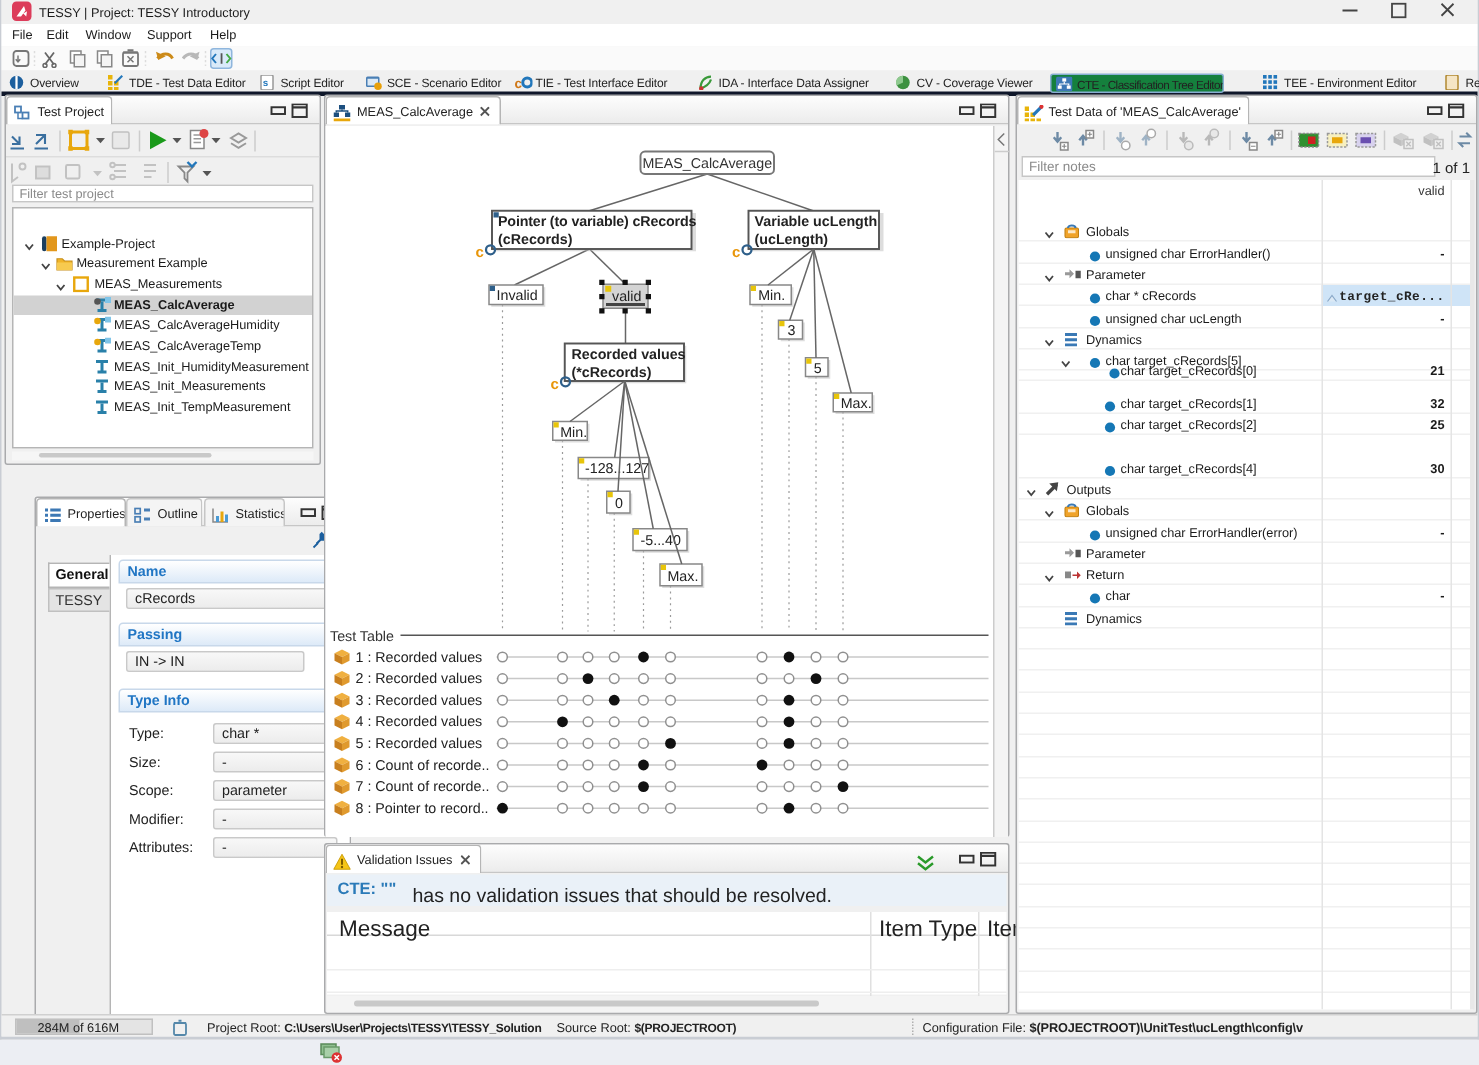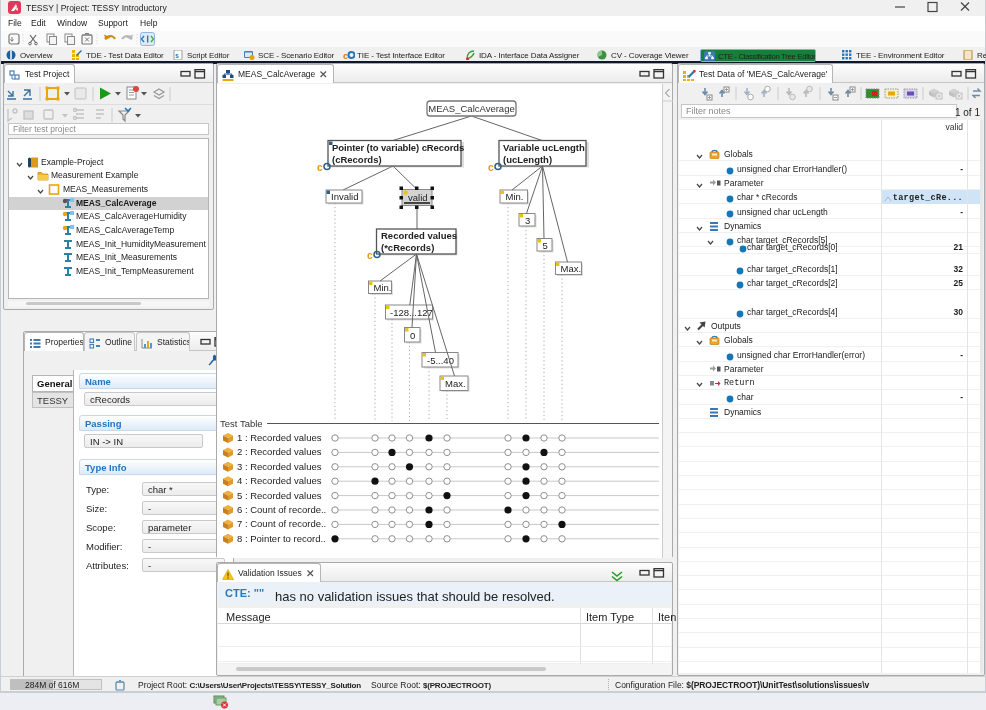--- a/index.html
+++ b/index.html
@@ -708,21 +708,21 @@
           <rect x="13" y="2.5" width="9" height="4.5" fill="none" stroke="#333" stroke-width="1.3"></rect>
           <rect x="27" y="0.5" width="9.5" height="8.5" fill="none" stroke="#333" stroke-width="1.3"></rect>
           <line x1="27" y1="2.5" x2="36.5" y2="2.5" stroke="#333" stroke-width="1.5"></line>
         </svg>
       </div>
     <div style="position:absolute; left:1px; top:20px; width:453px; height:21px; background:#eaf1f8;">
       <span style="position:absolute; left:7px; top:4px; font-size:11px; color:#2a7ab8; font-weight:bold;">CTE: ""</span>
       <span style="position:absolute; left:57px; top:6px; font-size:13px; color:#222;">has no validation issues that should be resolved.</span>
     </div>
     <div style="position:absolute; left:1px; top:45px; width:453px; height:55px; background:#fff;">
-      <div style="position:absolute; left:0; top:0; width:100%; height:16px; border-bottom:1px solid #d8d8d8; font-size:11px; color:#222;">
+      <div style="position:absolute; left:0; top:0; width:100%; height:16px; border-bottom:1px solid #d8d8d8; font-size:15px; color:#222;">
         <span style="position:absolute; left:8px; top:3px;">Message</span>
         <span style="position:absolute; left:368px; top:3px;">Item Type</span>
         <span style="position:absolute; left:440px; top:3px;">Iten</span>
         <div style="position:absolute; left:362px; top:0; width:1px; height:60px; background:#e0e0e0;"></div>
         <div style="position:absolute; left:434px; top:0; width:1px; height:60px; background:#e0e0e0;"></div>
       </div>
       <div style="position:absolute; left:0; top:38px; width:100%; height:1px; background:#eee;"></div>
       <div style="position:absolute; left:0; top:53px; width:100%; height:1px; background:#eee;"></div>
     </div>
     <div style="position:absolute; left:1px; top:101px; width:453px; height:11px; background:#f4f4f4;">
@@ -940,21 +940,21 @@
           <span class="ntext" style="left:58px;">unsigned char ErrorHandler(error)</span>
           <span class="val">-</span>
         </div>
       <div class="tdrow" style="top:241.8px;">
           <span class="nicon" style="left:30px;top:2px;"><svg width="12" height="10">
               <path d="M1 3.5 h3 v-2 l3 3 -3 3 v-2 h-3 z" fill="#999"></path>
               <rect x="8" y="2.5" width="3.5" height="5" fill="#555"></rect>
             </svg></span>
           <span class="ntext" style="left:45px;">Parameter</span>
         </div>
-      <div class="tdrow" style="top:256.1px;font-family:Liberation Mono, monospace;">
+      <div class="tdrow" style="top:256.1px;">
           <span class="chev" style="left:17px;"><svg width="7" height="7">
               <path d="M1 2 l2.5 3 2.5-3" fill="none" stroke="#444" stroke-width="1.2"></path>
             </svg></span>
           <span class="nicon" style="left:30px;top:2px;"><svg width="12" height="10">
               <rect x="1" y="3" width="4" height="4.5" fill="#888"></rect>
               <path d="M6 5 h3 v-2 l2.5 2.5 -2.5 2.5 v-2 h-3 z" fill="#b33"></path>
             </svg></span>
           <span class="ntext" style="left:45px;">Return</span>
         </div>
       <div class="tdrow" style="top:270.4px;">
@@ -1000,21 +1000,21 @@
       <div style="position:absolute; left:0; top:0; width:42px; height:9px; background:#bfbfbf;"></div>
       <span style="position:absolute; left:14px; top:0px; font-size:8.5px; color:#222;">284M of 616M</span>
     </div>
     <svg width="12" height="12" style="position:absolute; left:113px; top:2px;">
         <rect x="2" y="3" width="8" height="8" rx="1" fill="none" stroke="#5588aa" stroke-width="1.2"></rect>
         <path d="M2 3 h8 M5 1.5 h2" stroke="#5588aa" stroke-width="1.2"></path>
       </svg>
     <span style="position:absolute; left:137px; top:3px;">Project Root: <span class="sbpath">C:\Users\User\Projects\TESSY\TESSY_Solution</span></span>
       <span style="position:absolute; left:370px; top:3px;">Source Root: <span class="sbpath">$(PROJECTROOT)</span></span>
     <div style="position:absolute; left:607px; top:2px; height:11px; border-left:1px dotted #b0b0b0;"></div>
-      <span style="position:absolute; left:614px; top:3px;">Configuration File: <span style="font-weight:bold; font-size:8.5px; letter-spacing:-0.1px;">$(PROJECTROOT)\UnitTest\solutions\issues\v</span></span>
+      <span style="position:absolute; left:614px; top:3px;">Configuration File: <span style="font-weight:bold; font-size:8.5px; letter-spacing:-0.1px;">$(PROJECTROOT)\UnitTest\ucLength\config\v</span></span>
   </div>
 </div>
 
 <div class="tray">
   <svg width="18" height="15">
     <rect x="2" y="2" width="10" height="7" fill="#8fbf8f" stroke="#5a8a5a"></rect>
     <rect x="4" y="4" width="10" height="7" fill="#a8cfa8" stroke="#6a9a6a"></rect>
     <circle cx="12.5" cy="11" r="3.5" fill="#dd3333"></circle>
     <path d="M11 9.5 l3 3 M14 9.5 l-3 3" stroke="#fff" stroke-width="1"></path>
   </svg>

